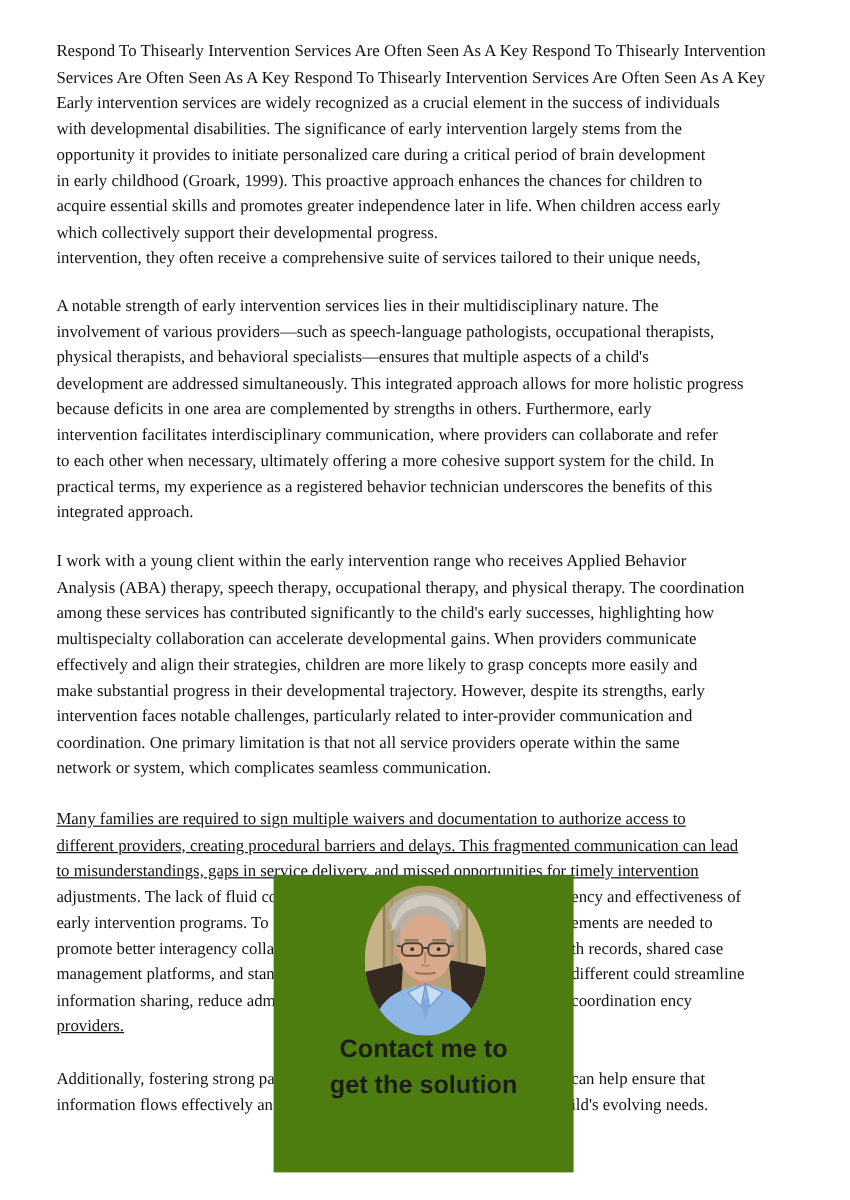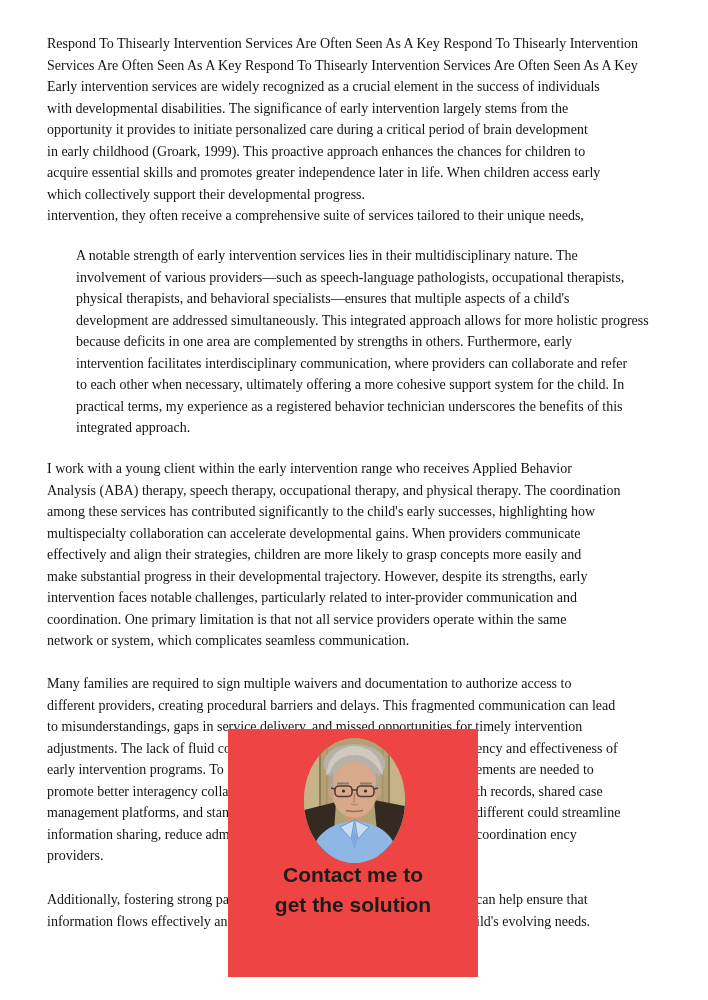--- a/index.html
+++ b/index.html
@@ -81,21 +81,21 @@
         <div class="line">Respond To Thisearly Intervention Services Are Often Seen As A Key Respond To Thisearly Intervention</div>
         <div class="line">Services Are Often Seen As A Key Respond To Thisearly Intervention Services Are Often Seen As A Key</div>
         <div class="line">Early intervention services are widely recognized as a crucial element in the success of individuals</div>
         <div class="line">with developmental disabilities. The significance of early intervention largely stems from the</div>
         <div class="line">opportunity it provides to initiate personalized care during a critical period of brain development</div>
         <div class="line">in early childhood (Groark, 1999). This proactive approach enhances the chances for children to</div>
         <div class="line">acquire essential skills and promotes greater independence later in life. When children access early</div>
         <div class="line">which collectively support their developmental progress.</div>
         <div class="line">intervention, they often receive a comprehensive suite of services tailored to their unique needs,</div>
       </div>
-      <div class="para" style="top: 245px; margin-left: 29px;">
+      <div class="para" style="top: 245px;">
         <div class="line">A notable strength of early intervention services lies in their multidisciplinary nature. The</div>
         <div class="line">involvement of various providers—such as speech-language pathologists, occupational therapists,</div>
         <div class="line">physical therapists, and behavioral specialists—ensures that multiple aspects of a child's</div>
         <div class="line">development are addressed simultaneously. This integrated approach allows for more holistic progress</div>
         <div class="line">because deficits in one area are complemented by strengths in others. Furthermore, early</div>
         <div class="line">intervention facilitates interdisciplinary communication, where providers can collaborate and refer</div>
         <div class="line">to each other when necessary, ultimately offering a more cohesive support system for the child. In</div>
         <div class="line">practical terms, my experience as a registered behavior technician underscores the benefits of this</div>
         <div class="line">integrated approach.</div>
       </div>
@@ -103,21 +103,21 @@
         <div class="line">I work with a young client within the early intervention range who receives Applied Behavior</div>
         <div class="line">Analysis (ABA) therapy, speech therapy, occupational therapy, and physical therapy. The coordination</div>
         <div class="line">among these services has contributed significantly to the child's early successes, highlighting how</div>
         <div class="line">multispecialty collaboration can accelerate developmental gains. When providers communicate</div>
         <div class="line">effectively and align their strategies, children are more likely to grasp concepts more easily and</div>
         <div class="line">make substantial progress in their developmental trajectory. However, despite its strengths, early</div>
         <div class="line">intervention faces notable challenges, particularly related to inter-provider communication and</div>
         <div class="line">coordination. One primary limitation is that not all service providers operate within the same</div>
         <div class="line">network or system, which complicates seamless communication.</div>
       </div>
-      <div class="para" style="top: 673px;">
+      <div class="para" style="top: 673px; text-decoration: underline;">
         <div class="line">Many families are required to sign multiple waivers and documentation to authorize access to</div>
         <div class="line">different providers, creating procedural barriers and delays. This fragmented communication can lead</div>
         <div class="line">to misunderstandings, gaps in service delivery, and missed opportunities for timely intervention</div>
         <div class="line">
           <span class="frag-left">adjustments. The lack of fluid co</span>
           <span class="frag-right">ency and effectiveness of</span>
         </div>
         <div class="line">
           <span class="frag-left">early intervention programs. To</span>
           <span class="frag-right">ements are needed to</span>
@@ -141,21 +141,21 @@
           <span class="frag-left">Additionally, fostering strong pa</span>
           <span class="frag-right">can help ensure that</span>
         </div>
         <div class="line">
           <span class="frag-left">information flows effectively an</span>
           <span class="frag-right">ild's evolving needs.</span>
         </div>
       </div>
     </div>
 
-  <div class="promo" style="background: #ef4444;">
+  <div class="promo" style="background: #4d7c0f;">
     <div class="promo-photo">
       <svg width="101" height="125" viewBox="0 0 101 125" xmlns="http://www.w3.org/2000/svg">
         <defs>
           <clipPath id="ovalClip">
               <ellipse cx="50.5" cy="62.5" rx="50.5" ry="62.5"></ellipse>
             </clipPath>
         </defs>
         <g clip-path="url(#ovalClip)">
 
           <rect x="0" y="0" width="101" height="125" fill="#b3a176"></rect>

